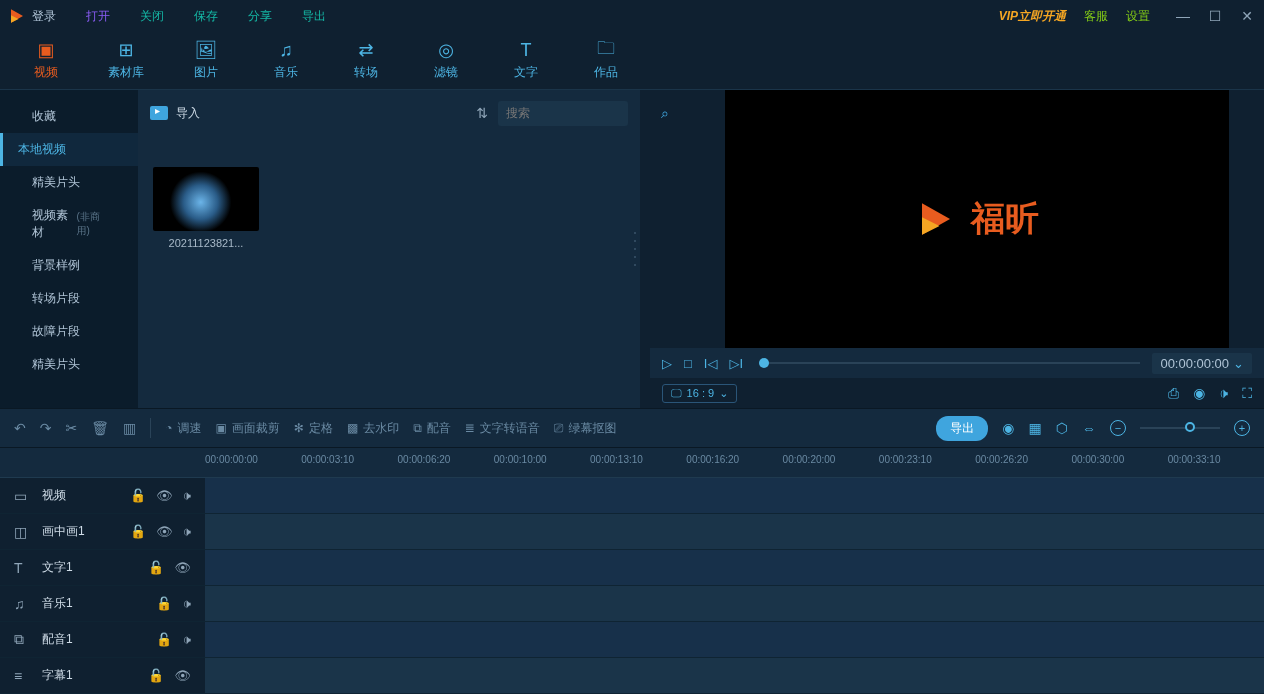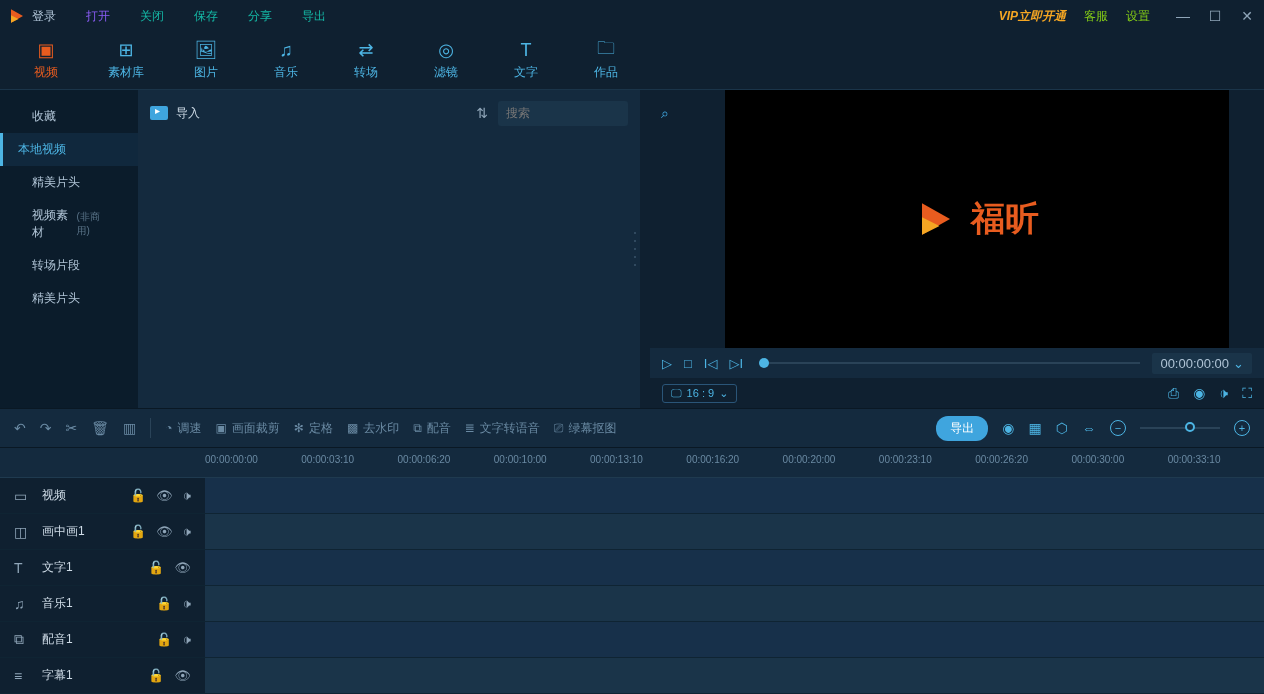--- a/index.html
+++ b/index.html
@@ -168,36 +168,48 @@
             <span>本地视频</span>
           </div>
         <div class="sidebar-item">
             <span>精美片头</span>
           </div>
         <div class="sidebar-item">
             <span>视频素材</span>
             <span class="sidebar-tag">(非商用)</span>
           </div>
         <div class="sidebar-item">
+            <span>背景样例</span>
+          </div>
+        <div class="sidebar-item">
             <span>转场片段</span>
+          </div>
+        <div class="sidebar-item">
+            <span>故障片段</span>
           </div>
         <div class="sidebar-item">
             <span>精美片头</span>
           </div>
       </div>
       <div class="media-area" style="position:relative;">
         <div class="media-toolbar">
           <div class="import-btn">
             <span class="folder-icon"></span>
             <span>导入</span>
           </div>
           <span class="sort-icon">⇅</span>
           <div class="searchbox">
             <input placeholder="搜索" style="">
             <span class="search-ico">⌕</span>
+          </div>
+        </div>
+        <div class="media-grid">
+          <div class="media-item">
+            <div class="media-thumb"></div>
+            <div class="media-name">20211123821...</div>
           </div>
         </div>
         <div class="drag-dots" style="right:2px;">
             <span></span>
             <span></span>
             <span></span>
             <span></span>
             <span></span>
           </div>
       </div>

